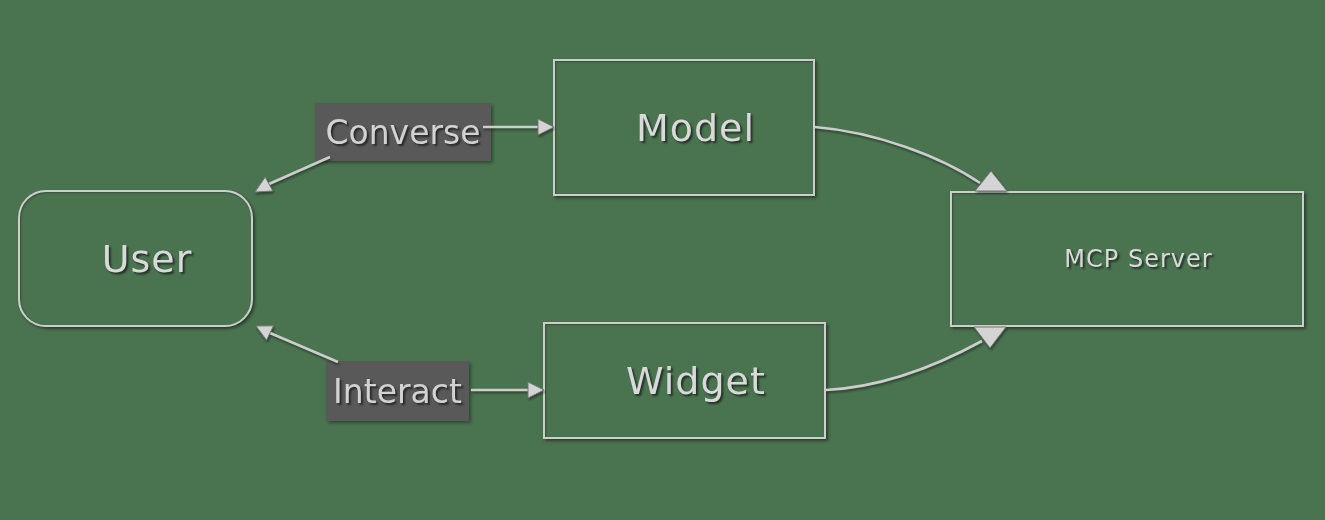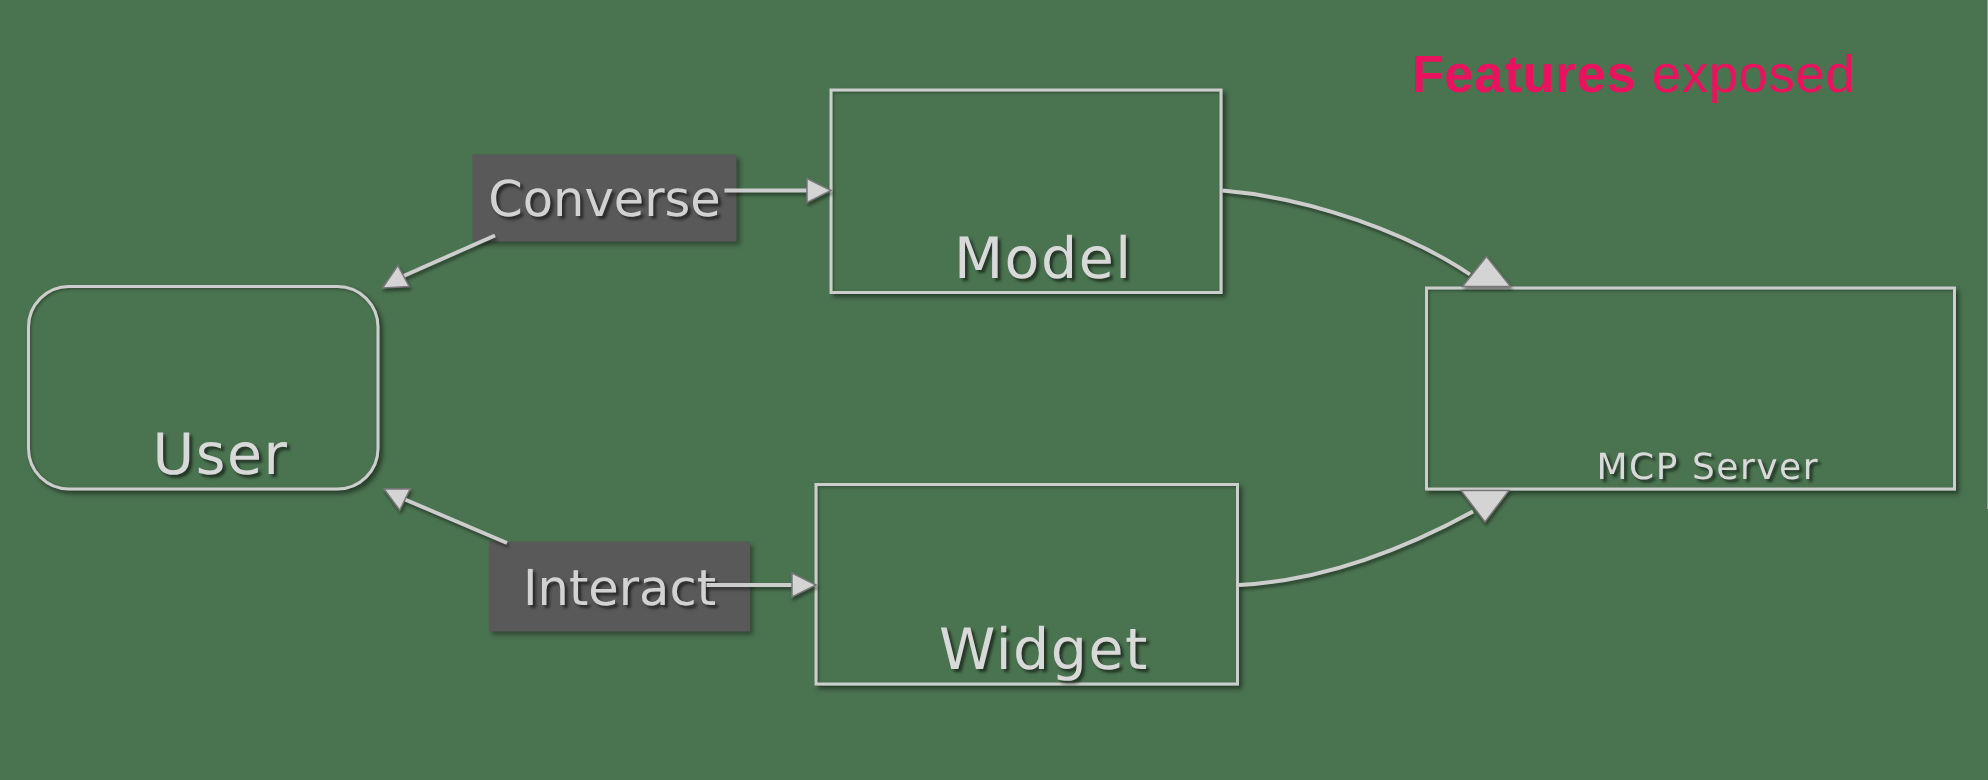--- a/index.html
+++ b/index.html
@@ -8,46 +8,46 @@
     width:1325px;height:520px;
     background:var(--background,#4a7350);
     overflow:hidden;
     font-family:"DejaVu Sans",sans-serif;
   }
   
   .node{
     position:absolute;
     border:2px solid var(--node-border,#cdcdcd);
     box-shadow:2px 2px 3px rgba(0,0,0,.45), inset 1px 1px 2px rgba(0,0,0,.30);
-    display:flex;align-items:flex-end;justify-content:center;
+    display:flex;align-items:center;justify-content:center;
     color:var(--node-text,#d9d9d9);
     font-size:38px;
     text-shadow:2px 2px 2px rgba(0,0,0,.55);
     letter-spacing:1px;
     box-sizing:border-box;
     padding-left:23px;
   }
   #node-user  {left:18px;  top:190px; width:235px; height:137px;border-radius:28px;}
   #node-model {left:553px; top:59px;  width:262px; height:137px;}
-  #node-widget{left:543px; top:322px; width:283px; height:135px;}
+  #node-widget{left:543px; top:322px; width:283px; height:117px;}
   #node-mcp   {left:950px; top:191px; width:354px; height:136px; font-size:24px;}
 
   
   .edge-label{
     position:absolute;
     background:var(--label-fill,#595959);
     display:flex;align-items:center;justify-content:center;
     color:var(--label-text,#d2d2d2);
     font-size:33px;
     text-shadow:2px 2px 2px rgba(0,0,0,.55);
     box-shadow:2px 2px 3px rgba(0,0,0,.35);
     box-sizing:border-box;
   }
   #label-converse{left:315px; top:103px;  width:176px; height:58px;}
-  #label-interact{left:326px; top:361px; width:174px; height:60px;}
+  #label-interact{left:326px; top:361px; width:143px; height:60px;}
 
   
   .annotation{
     position:absolute;
     color:var(--annotation-pink,#e9125f);
     font-family:"Liberation Sans",sans-serif;
     font-size:35px;
     line-height:45px;
     letter-spacing:.5px;
     font-weight:400;
@@ -93,21 +93,21 @@
   </div>
 
   <div class="edge-label" id="label-converse">
     <span>Converse</span>
   </div>
   <div class="edge-label" id="label-interact">
     <span>Interact</span>
   </div>
 
   <div class="annotation" id="annotation-features">
-    <span><b>Features</b><span> exposed</span></span><br>
+    <br>
   </div>
   <div class="annotation" id="annotation-uipages">
     <br>
   </div>
 
   <svg id="connectors" width="1325" height="520" viewBox="0 0 1325 520">
 
     <path d="M483 127 H538"></path>
     <polygon points="538,119 554,127 538,135"></polygon>
 

